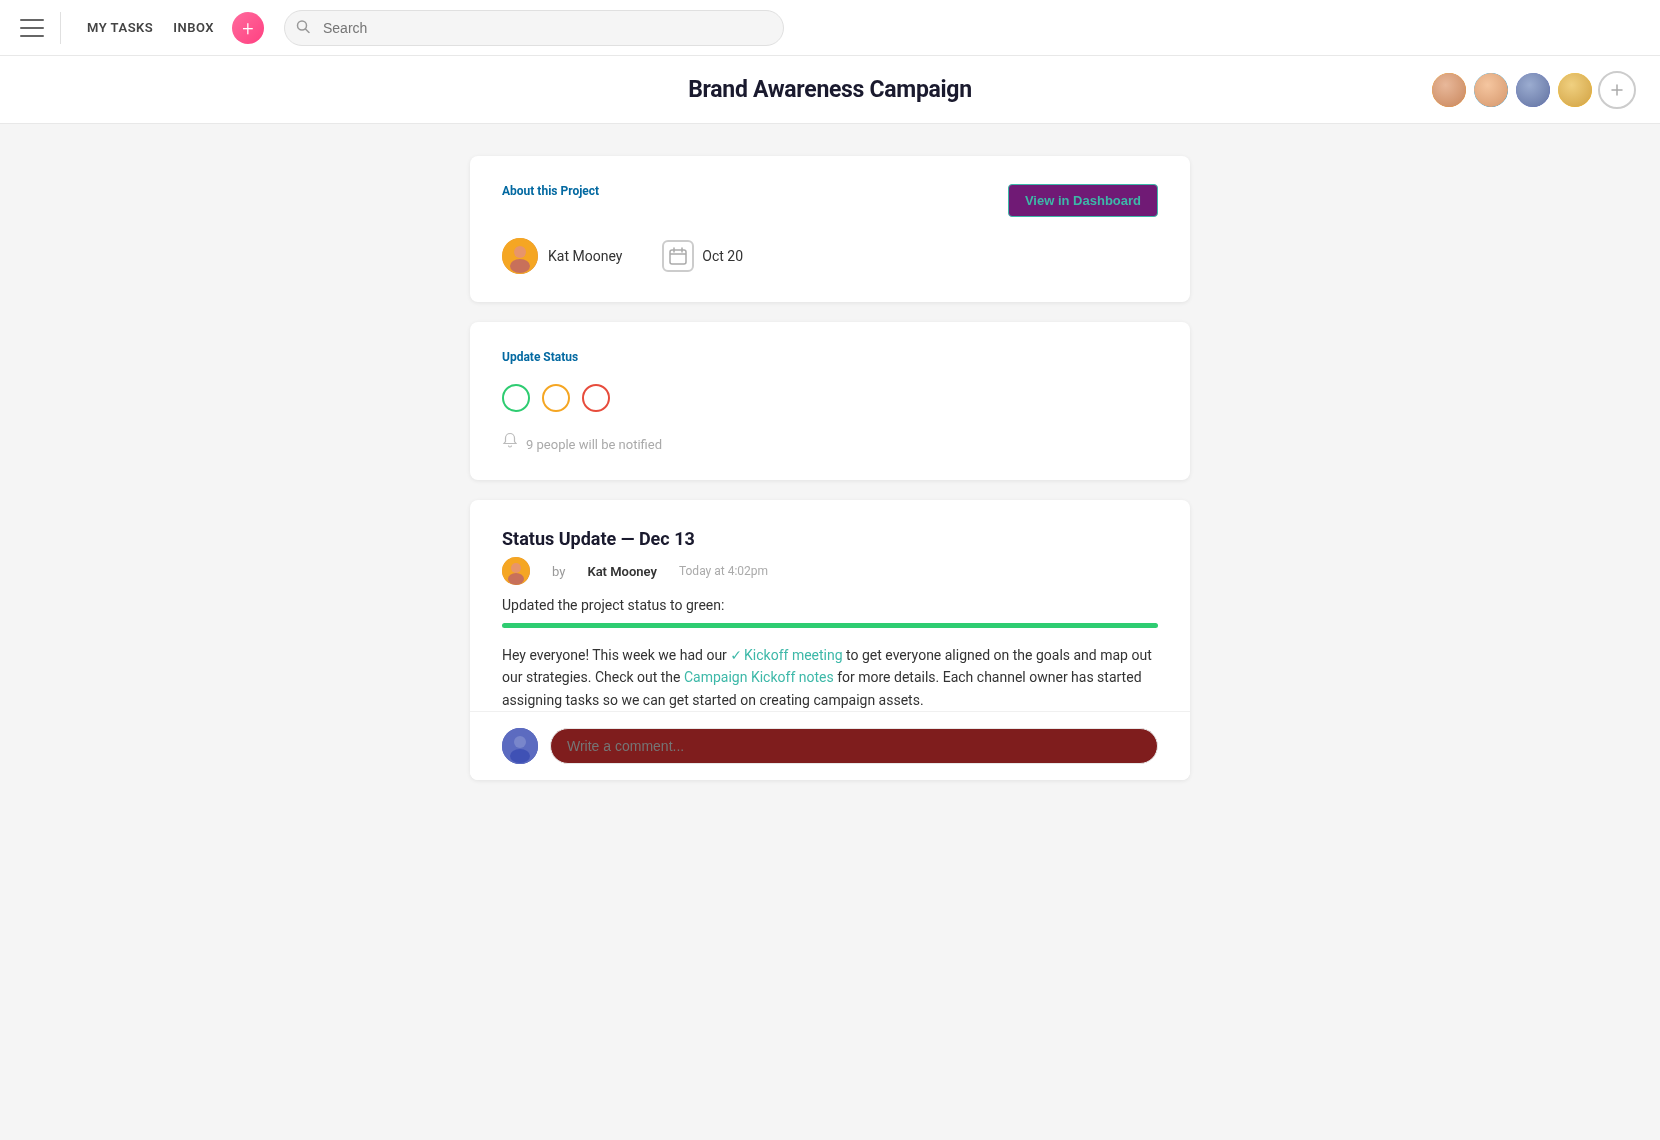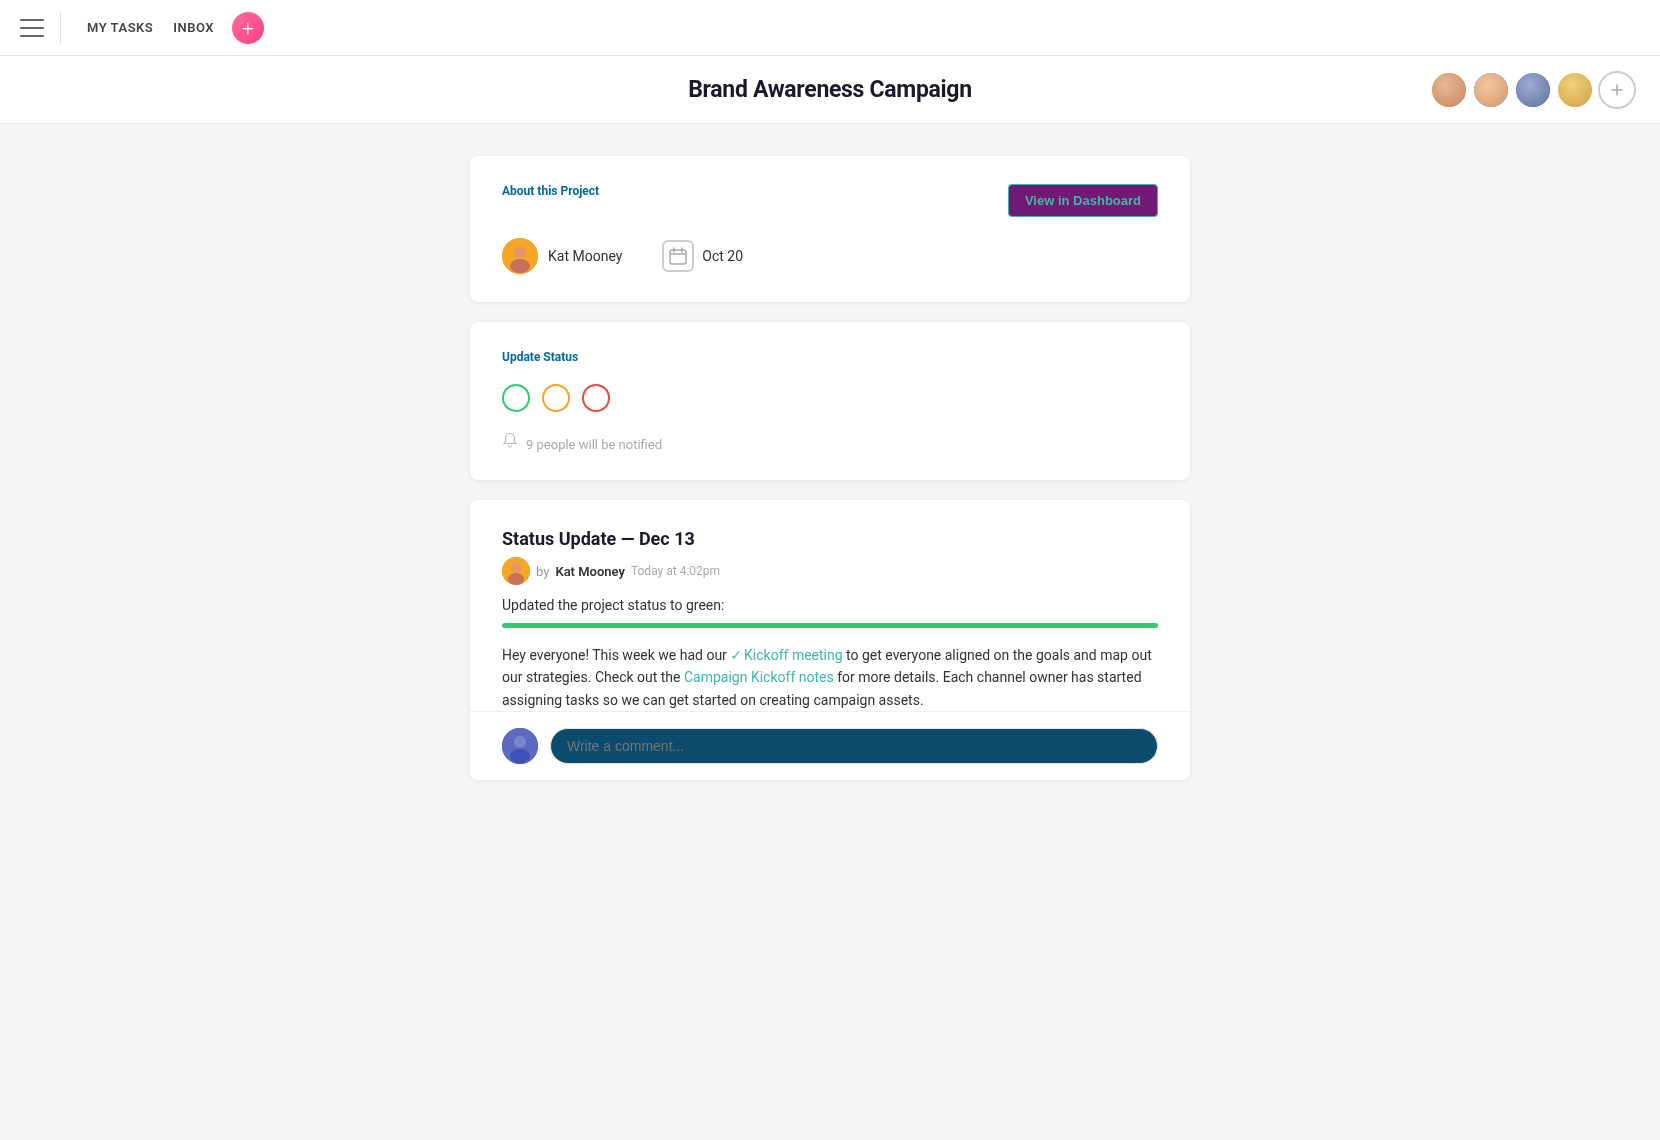--- a/index.html
+++ b/index.html
@@ -294,21 +294,21 @@
     }
     .status-update-title {
       font-size: 18px;
       font-weight: 700;
       color: #1a1a2e;
       margin-bottom: 8px;
     }
     .status-update-meta {
       display: flex;
       align-items: center;
-      gap: 6px;
+      gap: 22px;
       font-size: 13px;
     }
     .meta-avatar {
       width: 28px;
       height: 28px;
       border-radius: 50%;
       background: linear-gradient(135deg, #f5a623, #c8855a);
       overflow: hidden;
     }
     .meta-by {
@@ -367,37 +367,46 @@
       flex-shrink: 0;
     }
     .comment-input {
       flex: 1;
       height: 36px;
       border: 1px solid #e8e8e8;
       border-radius: 20px;
       padding: 0 16px;
       font-size: 14px;
       color: #999;
-      background: #0c4a6e;
+      background: #7f1d1d;
       outline: none;
     }
   </style>
 </head>
 <body>
 
 <nav class="top-nav">
   <div class="nav-hamburger">
     <span></span>
     <span></span>
     <span></span>
   </div>
   <div class="nav-divider"></div>
   <span class="nav-link">MY TASKS</span>
   <span class="nav-link">INBOX</span>
   <div class="nav-add-btn">+</div>
+  <div class="nav-search">
+    <span class="search-icon-wrap">
+      <svg width="14" height="14" viewBox="0 0 14 14" fill="none">
+        <circle cx="6" cy="6" r="4.5" stroke="#999" stroke-width="1.5"></circle>
+        <line x1="9.5" y1="9.5" x2="13" y2="13" stroke="#999" stroke-width="1.5" stroke-linecap="round"></line>
+      </svg>
+    </span>
+    <input type="text" class="nav-search-input" placeholder="Search" style="">
+  </div>
 </nav>
 
 <header class="page-header">
   <h1 class="page-title">Brand Awareness Campaign</h1>
   <div class="member-avatars">
     <div class="avatar avatar-1">
       <div class="face face-1"></div>
     </div>
     <div class="avatar avatar-2">
       <div class="face face-2"></div>

